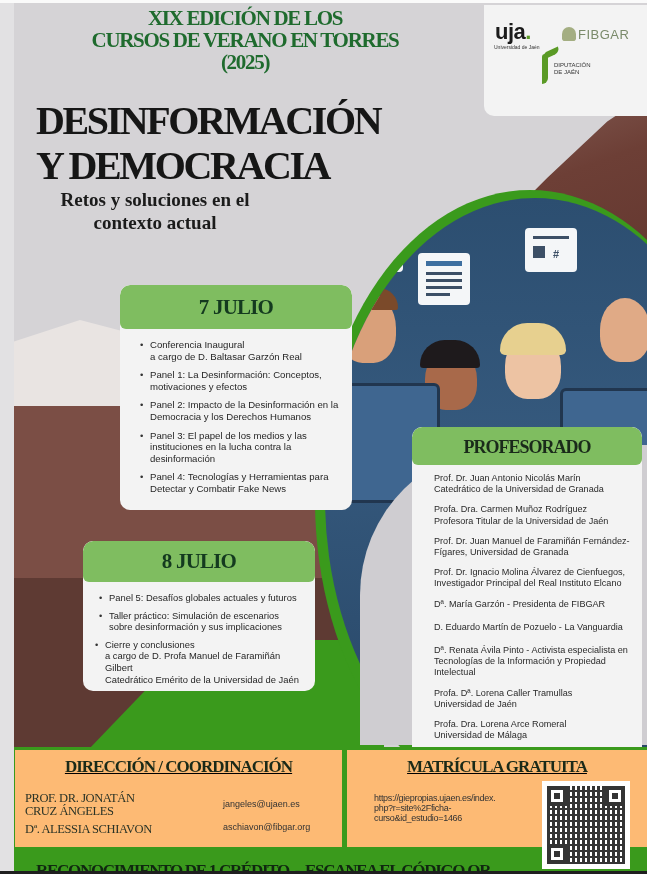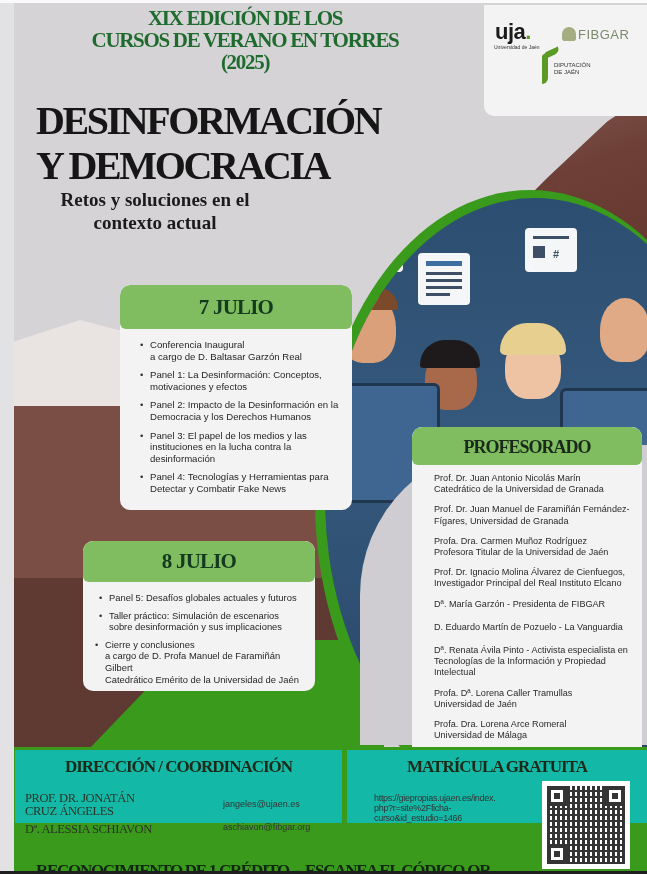--- a/index.html
+++ b/index.html
@@ -66,21 +66,21 @@
   .card2 li { margin-bottom: 6px; font-size: 9.4px; }
 
   .prof { position: absolute; left: 412px; top: 411px; width: 230px; height: 333px; margin-top: 16px; }
   .prof .head { height: 38px; line-height: 40px; font-size: 18px; letter-spacing: -1px; color: #1a2a1a; }
   .prof ul { padding: 8px 4px 0 22px; }
   .prof li { padding-left: 0; margin-bottom: 9px; font-size: 9.1px; line-height: 11.2px; color: #2a2a2a; }
   .prof li::before { content: none; }
 
   
   .footer { position: absolute; left: 14px; top: 747px; width: 633px; height: 127px; background: #3a9a1c; }
-  .box { position: absolute; top: 3px; height: 73px; background: #14b8a6; }
+  .box { position: absolute; top: 3px; height: 97px; background: #fdba74; text-decoration: underline; }
   .box-left { left: 1px; width: 327px; }
   .box-right { left: 333px; width: 300px; }
   .box h3 { text-align: center; font-family: "Liberation Serif", serif; font-weight: bold; font-size: 17px; color: #1b2a18;
       letter-spacing: -1px; margin-top: 7px; }
   .dir-name { position: absolute; left: 10px; font-family: "Liberation Serif", serif; font-size: 12.5px; line-height: 13px; color: #2a3326; letter-spacing: -0.4px; }
   .email { position: absolute; left: 208px; font-size: 9px; color: #333; }
   .url { position: absolute; left: 27px; top: 43px; width: 140px; font-size: 9px; line-height: 10px; color: #333; letter-spacing: -0.3px; }
   .qr { position: absolute; left: 542px; top: 781px; width: 88px; height: 88px; background: #fff; padding: 5px; }
   .qr-grid { width: 78px; height: 78px; background:
       repeating-linear-gradient(90deg, #111 0 3px, transparent 3px 5px),
@@ -208,26 +208,26 @@
   </div>
 
   <div class="card prof">
     <div class="head">PROFESORADO</div>
     <ul>
       <li>
           <div>Prof. Dr. Juan Antonio Nicolás Marín</div>
           <div>Catedrático de la Universidad de Granada</div>
         </li>
       <li>
+          <div>Profa. Dra. Carmen Muñoz Rodríguez</div>
+          <div>Profesora Titular de la Universidad de Jaén</div>
+        </li>
+      <li>
           <div>Prof. Dr. Juan Manuel de Faramiñán Fernández-</div>
           <div>Fígares, Universidad de Granada</div>
-        </li>
-      <li>
-          <div>Profa. Dra. Carmen Muñoz Rodríguez</div>
-          <div>Profesora Titular de la Universidad de Jaén</div>
         </li>
       <li>
           <div>Prof. Dr. Ignacio Molina Álvarez de Cienfuegos,</div>
           <div>Investigador Principal del Real Instituto Elcano</div>
         </li>
       <li style="margin-bottom:12px">
           <div>Dª. María Garzón - Presidenta de FIBGAR</div>
         </li>
       <li style="margin-bottom:12px">
           <div>D. Eduardo Martín de Pozuelo - La Vanguardia</div>

